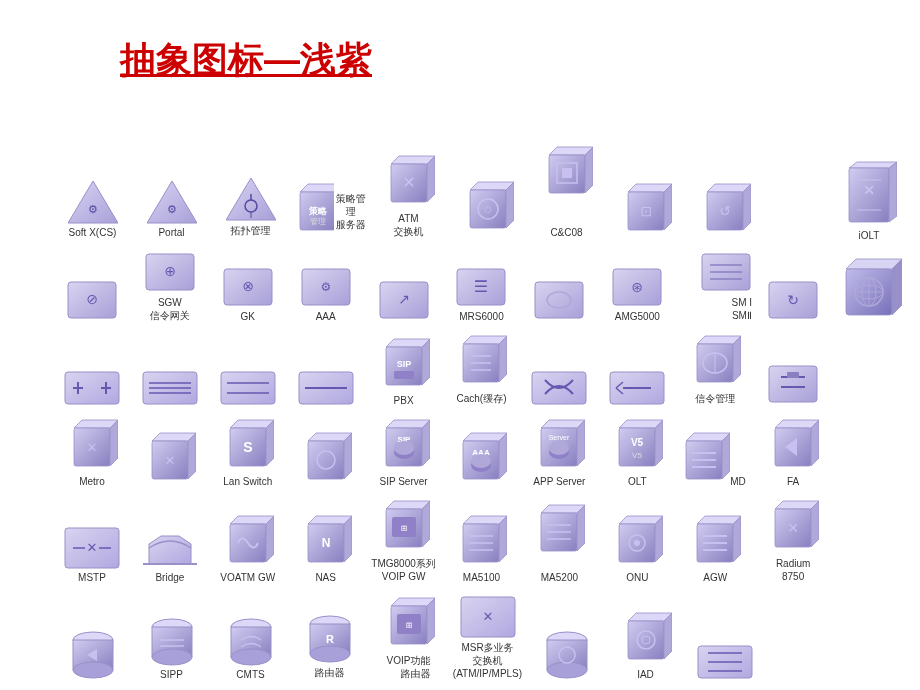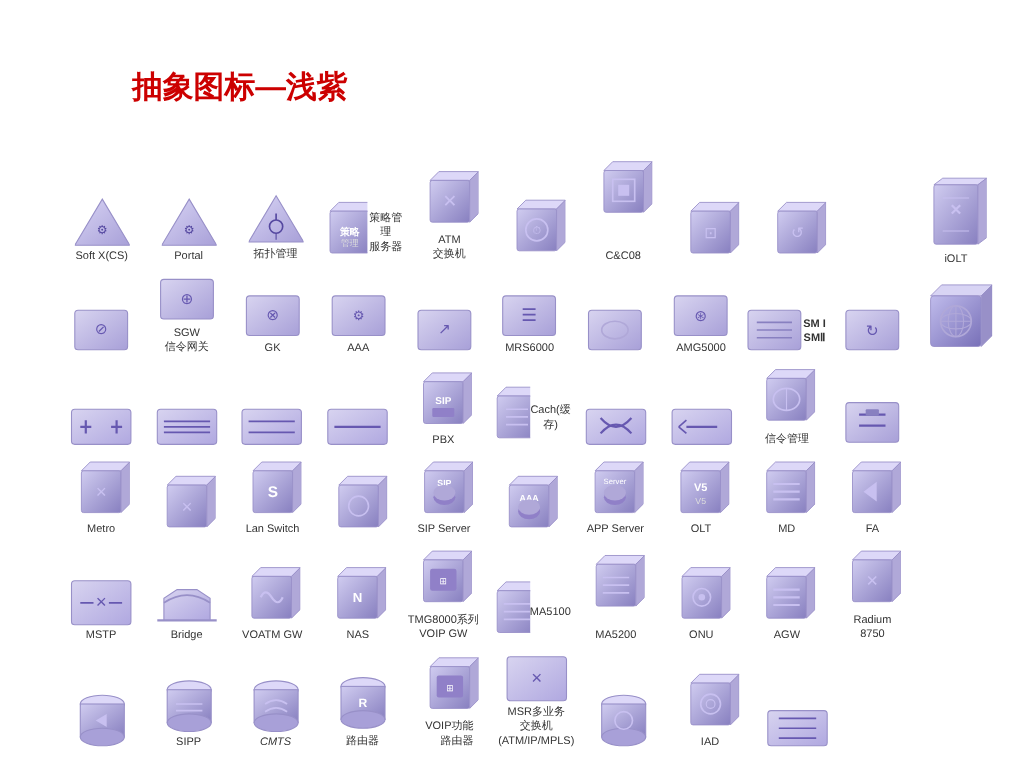--- a/index.html
+++ b/index.html
@@ -8,25 +8,26 @@
       height: 690px;
       background: #fff;
       font-family: SimSun, "Microsoft YaHei", Arial, sans-serif;
       font-size: 11px;
       overflow: hidden;
       position: relative;
     }
 
     .page-title {
       color: #cc0000;
-      font-size: 28px;
+      font-size: 36px;
       font-weight: bold;
       position: absolute;
-      top: 60px;
+      top: 36px;
       left: 120px;
+      text-decoration: underline;
     }
 
   </style>
 </head>
 <body>
 
 <div class="page-title">抽象图标—浅紫</div>
 
 <div style="position:absolute;top:145px;left:55px;right:90px;">
 
@@ -282,21 +283,21 @@
               <stop offset="0%" stop-color="#d8d4f0"></stop>
               <stop offset="100%" stop-color="#a8a0d8"></stop>
             </linearGradient>
           </defs>
         <rect x="2" y="4" width="48" height="36" rx="3" fill="url(#rg8)" stroke="#9890c8" stroke-width="1"></rect>
         <text x="26" y="27" text-anchor="middle" font-size="14" fill="#6658b0">⊛</text>
       </svg>
       <span style="font-size:10px;text-align:center;color:#333;margin-top:2px;">AMG5000</span>
     </div>
 
-    <div style="display:flex;flex-direction:row;align-items:center;width:75px;font-weight:bold;">
+    <div style="display:flex;flex-direction:column;align-items:flex-end;width:75px;">
       <svg width="52" height="44">
         <defs>
             <linearGradient id="rg9" x1="0" y1="0" x2="1" y2="1">
               <stop offset="0%" stop-color="#d8d4f0"></stop>
               <stop offset="100%" stop-color="#a8a0d8"></stop>
             </linearGradient>
           </defs>
         <rect x="2" y="4" width="48" height="36" rx="3" fill="url(#rg9)" stroke="#9890c8" stroke-width="1"></rect>
         <line x1="10" y1="15" x2="42" y2="15" stroke="#8880c0" stroke-width="1.5"></line>
         <line x1="10" y1="22" x2="42" y2="22" stroke="#8880c0" stroke-width="1.5"></line>
@@ -390,21 +391,21 @@
           </defs>
         <polygon points="8,10 44,10 52,2 16,2" fill="#ddd8f8" stroke="#9890c8" stroke-width="0.8"></polygon>
         <rect x="8" y="10" width="36" height="38" rx="2" fill="url(#cg7)" stroke="#9890c8" stroke-width="0.8"></rect>
         <polygon points="44,10 52,2 52,40 44,48" fill="#b0a8d8" stroke="#9890c8" stroke-width="0.8"></polygon>
         <text x="26" y="30" text-anchor="middle" font-size="9" fill="#fff" font-weight="bold">SIP</text>
         <rect x="16" y="34" width="20" height="8" rx="1" fill="#9080c8"></rect>
       </svg>
       <span style="font-size:10px;text-align:center;color:#333;margin-top:2px;">PBX</span>
     </div>
 
-    <div style="display:flex;flex-direction:row;align-items:center;width:75px;">
+    <div style="display:flex;flex-direction:column;align-items:center;width:75px;">
       <svg width="52" height="56">
         <defs>
             <linearGradient id="cg8" x1="0" y1="0" x2="1" y2="1">
               <stop offset="0%" stop-color="#d0ccf0"></stop>
               <stop offset="100%" stop-color="#8880c0"></stop>
             </linearGradient>
           </defs>
         <polygon points="8,10 44,10 52,2 16,2" fill="#ddd8f8" stroke="#9890c8" stroke-width="0.8"></polygon>
         <rect x="8" y="10" width="36" height="38" rx="2" fill="url(#cg8)" stroke="#9890c8" stroke-width="0.8"></rect>
         <polygon points="44,10 52,2 52,40 44,48" fill="#b0a8d8" stroke="#9890c8" stroke-width="0.8"></polygon>
@@ -605,21 +606,21 @@
           </defs>
         <polygon points="8,10 44,10 52,2 16,2" fill="#ddd8f8" stroke="#9890c8" stroke-width="0.8"></polygon>
         <rect x="8" y="10" width="36" height="38" rx="2" fill="url(#cg17)" stroke="#9890c8" stroke-width="0.8"></rect>
         <polygon points="44,10 52,2 52,40 44,48" fill="#b0a8d8" stroke="#9890c8" stroke-width="0.8"></polygon>
         <text x="26" y="28" text-anchor="middle" font-size="10" fill="#fff" font-weight="bold">V5</text>
         <text x="26" y="40" text-anchor="middle" font-size="8" fill="#ddd">V5</text>
       </svg>
       <span style="font-size:10px;text-align:center;color:#333;margin-top:2px;">OLT</span>
     </div>
 
-    <div style="display:flex;flex-direction:column;align-items:center;width:75px;">
+    <div style="display:flex;flex-direction:row;align-items:flex-end;width:75px;">
       <svg width="52" height="56">
         <defs>
             <linearGradient id="cg18" x1="0" y1="0" x2="1" y2="1">
               <stop offset="0%" stop-color="#d0ccf0"></stop>
               <stop offset="100%" stop-color="#8880c0"></stop>
             </linearGradient>
           </defs>
         <polygon points="8,10 44,10 52,2 16,2" fill="#ddd8f8" stroke="#9890c8" stroke-width="0.8"></polygon>
         <rect x="8" y="10" width="36" height="38" rx="2" fill="url(#cg18)" stroke="#9890c8" stroke-width="0.8"></rect>
         <polygon points="44,10 52,2 52,40 44,48" fill="#b0a8d8" stroke="#9890c8" stroke-width="0.8"></polygon>
@@ -724,21 +725,21 @@
           </defs>
         <polygon points="8,10 44,10 52,2 16,2" fill="#ddd8f8" stroke="#9890c8" stroke-width="0.8"></polygon>
         <rect x="8" y="10" width="36" height="38" rx="2" fill="url(#cg22)" stroke="#9890c8" stroke-width="0.8"></rect>
         <polygon points="44,10 52,2 52,40 44,48" fill="#b0a8d8" stroke="#9890c8" stroke-width="0.8"></polygon>
         <rect x="14" y="18" width="24" height="20" rx="2" fill="#9080c8"></rect>
         <text x="26" y="32" text-anchor="middle" font-size="8" fill="#fff">⊞</text>
       </svg>
       <span style="font-size:10px;text-align:center;color:#333;margin-top:2px;line-height:1.3;">TMG8000系列<br>VOIP GW</span>
     </div>
 
-    <div style="display:flex;align-items:center;width:75px;">
+    <div style="display:flex;flex-direction:column;align-items:center;width:75px;">
       <svg width="52" height="56">
         <defs>
             <linearGradient id="cg23" x1="0" y1="0" x2="1" y2="1">
               <stop offset="0%" stop-color="#d0ccf0"></stop>
               <stop offset="100%" stop-color="#8880c0"></stop>
             </linearGradient>
           </defs>
         <polygon points="8,10 44,10 52,2 16,2" fill="#ddd8f8" stroke="#9890c8" stroke-width="0.8"></polygon>
         <rect x="8" y="10" width="36" height="38" rx="2" fill="url(#cg23)" stroke="#9890c8" stroke-width="0.8"></rect>
         <polygon points="44,10 52,2 52,40 44,48" fill="#b0a8d8" stroke="#9890c8" stroke-width="0.8"></polygon>
@@ -861,21 +862,21 @@
               <stop offset="0%" stop-color="#d0ccf0"></stop>
               <stop offset="100%" stop-color="#8880c0"></stop>
             </linearGradient>
           </defs>
         <ellipse cx="24" cy="12" rx="20" ry="8" fill="#ddd8f8" stroke="#9890c8" stroke-width="1"></ellipse>
         <rect x="4" y="12" width="40" height="30" fill="url(#cylG3)" stroke="#9890c8" stroke-width="1"></rect>
         <ellipse cx="24" cy="42" rx="20" ry="8" fill="#a8a0d8" stroke="#9890c8" stroke-width="1"></ellipse>
         <path d="M14,25 Q24,18 34,25" fill="none" stroke="#c8c0f0" stroke-width="1.5"></path>
         <path d="M14,32 Q24,25 34,32" fill="none" stroke="#c8c0f0" stroke-width="1.5"></path>
       </svg>
-      <span style="font-size:10px;text-align:right;color:#333;margin-top:2px;font-style:italic;">CMTS</span>
+      <span style="font-size:10px;text-align:right;color:#333;margin-top:2px;">CMTS</span>
     </div>
 
     <div style="display:flex;flex-direction:column;align-items:center;width:75px;">
       <svg width="48" height="52">
         <defs>
             <linearGradient id="cylG4" x1="0" y1="0" x2="1" y2="1">
               <stop offset="0%" stop-color="#d0ccf0"></stop>
               <stop offset="100%" stop-color="#8880c0"></stop>
             </linearGradient>
           </defs>

